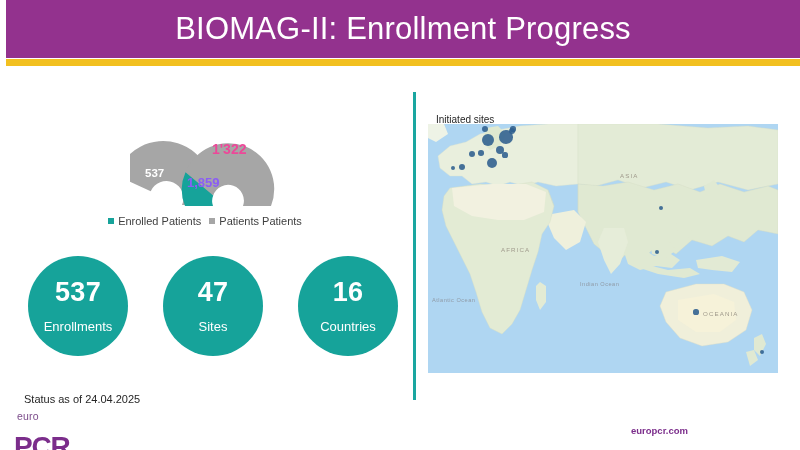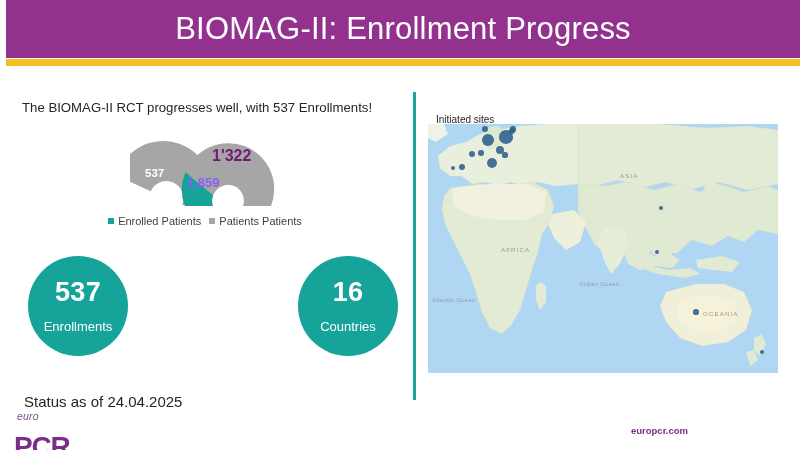--- a/index.html
+++ b/index.html
@@ -88,23 +88,23 @@
     pointer-events: none;
   }
   .gauge-label.enrolled {
     left: 15px;
     top: 42px;
     color: #ffffff;
     font-size: 11.5px;
   }
   .gauge-label.remaining {
     left: 82px;
-    top: 22px;
-    color: #701a75;
-    font-size: 16px;
+    top: 16px;
+    color: #ec4899;
+    font-size: 14px;
   }
   .gauge-label.total {
     left: 57px;
     top: 50px;
     color: #8b5cf6;
     font-size: 13px;
   }
 
   
   .legend {
@@ -165,21 +165,21 @@
     font-size: 13px;
     font-weight: 400;
     margin-top: 14px;
   }
 
   
   .status-text {
     position: absolute;
     left: 24px;
     top: 323px;
-    font-size: 15px;
+    font-size: 11px;
     color: #262626;
     white-space: nowrap;
   }
 
   
   .right-panel {
     position: absolute;
     left: 410px;
     top: 70px;
     width: 390px;
@@ -244,21 +244,20 @@
     left: 14px;
     top: 410px;
     width: 70px;
     height: 36px;
   }
   .logo-euro {
     position: absolute;
     left: 3px;
     top: 0;
     font-size: 10.5px;
-    font-style: italic;
     color: #7B4B8A;
     letter-spacing: 0.2px;
   }
   .logo-pcr {
     position: absolute;
     left: 0;
     top: 9px;
     font-size: 28px;
     font-weight: bold;
     color: #7B2D8B;
@@ -280,21 +279,20 @@
 
 <div class="slide">
 
   <div class="header-bar">
     <div class="header-title">BIOMAG-II: Enrollment Progress</div>
   </div>
   <div class="header-rule"></div>
 
   <div class="left-panel">
 
-    <div class="lead-text">The BIOMAG-II RCT progresses well, with 537 Enrollments!</div>
 
     <div class="gauge-wrap">
       <svg class="gauge-svg" width="160" height="90" viewBox="0 0 160 90">
 
         <path d="M 47.2 50.5
                  A 42 42 0 0 1 141 80
                  L 113 80
                  A 14 14 0 0 0 81.7 66.2
                  Z" fill="#A6A6A6" transform="translate(-61,0) scale(1.0)"></path>
 
@@ -330,20 +328,24 @@
       <div class="legend-item">
         <span class="legend-swatch gray"></span>
         <span>Patients Patients</span>
       </div>
     </div>
 
     <div class="kpi-row">
       <div class="kpi-circle">
         <div class="kpi-value">537</div>
         <div class="kpi-label">Enrollments</div>
+      </div>
+      <div class="kpi-circle">
+        <div class="kpi-value">47</div>
+        <div class="kpi-label">Sites</div>
       </div>
       <div class="kpi-circle">
         <div class="kpi-value">16</div>
         <div class="kpi-label">Countries</div>
       </div>
     </div>
 
     <div class="status-text">Status as of 24.04.2025</div>
   </div>
 

